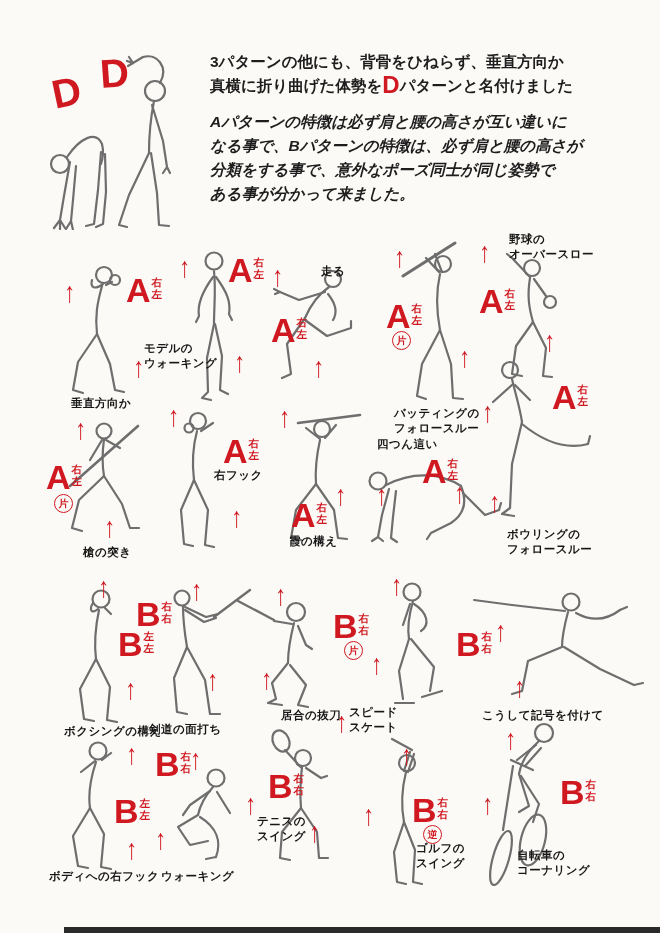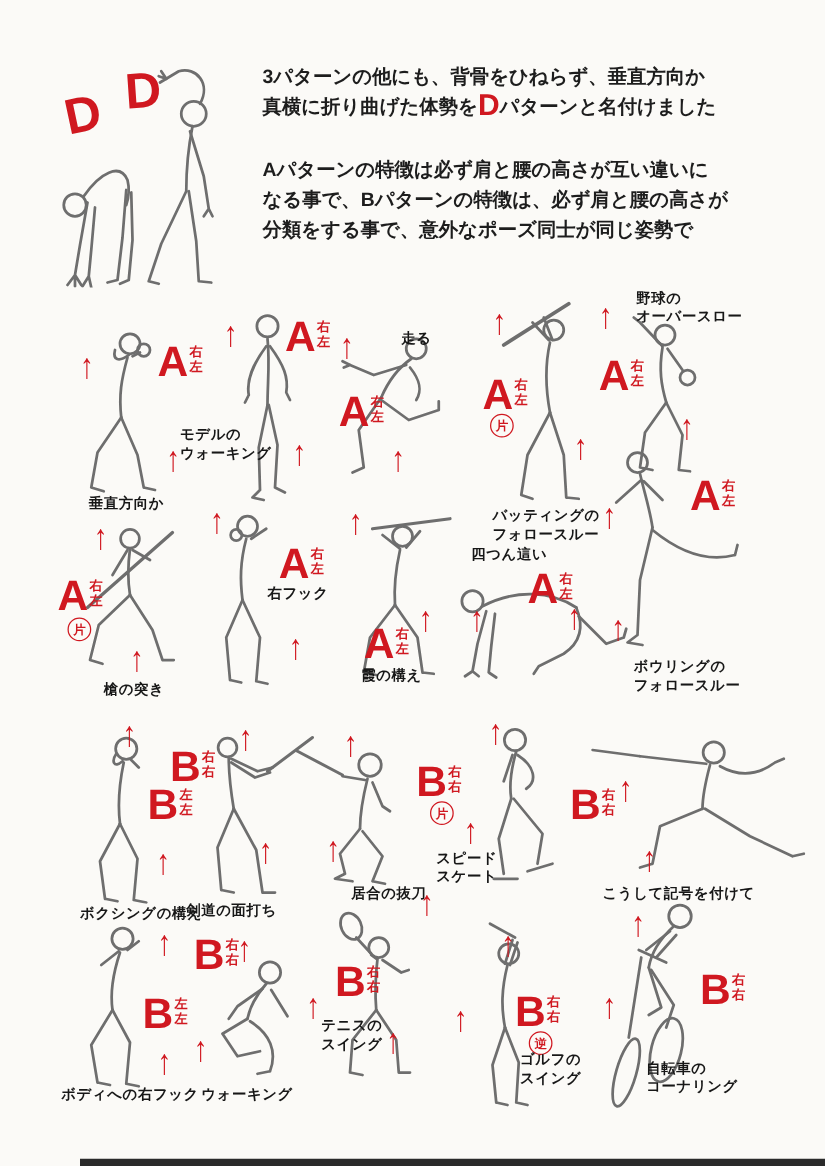--- a/index.html
+++ b/index.html
@@ -1,21 +1,21 @@
 <!DOCTYPE html>
 <html><head>
 <meta charset="utf-8">
 <style>
   html,body{margin:0;padding:0;}
   .page{position:relative;width:660px;height:933px;background:#fbfaf7;overflow:hidden;
         font-family:"Liberation Sans","DejaVu Sans",sans-serif;}
   .intro{position:absolute;left:210px;top:50px;width:445px;color:#1d1d1d;
          font-size:15.5px;line-height:24px;font-weight:600;}
   .intro .d-inline{color:#d01820;font-size:24px;font-weight:800;line-height:0;vertical-align:-2px;}
-  .para2{margin-top:27px;}
+  .para2{margin-top:12px;font-style:italic;}
   .dletter{position:absolute;color:#d01820;font-size:40px;font-weight:700;line-height:1;}
   .figure{position:absolute;}
   .figure svg{display:block;width:100%;height:100%;}
   .sk{stroke:#6e6e6e;stroke-width:2.2;fill:none;stroke-linecap:round;stroke-linejoin:round;}
   .badge{position:absolute;display:flex;color:#d01820;align-items:flex-start;}
   .badge-letter{font-size:34px;font-weight:700;line-height:0.85;}
   .badge-subs{display:flex;flex-direction:column;font-size:10.5px;font-weight:700;line-height:11.5px;margin-left:1px;margin-top:1px;}
   .badge-mark{position:absolute;width:17px;height:17px;border:1.6px solid #d01820;border-radius:50%;
               color:#d01820;font-size:10px;font-weight:700;display:flex;align-items:center;justify-content:center;}
   .arrow{position:absolute;color:#d01820;font-size:22px;font-weight:700;line-height:1;transform:scaleY(1.3);transform-origin:center;}
@@ -27,20 +27,21 @@
 
 <div class="page">
 
   <div class="intro">
     <div>3パターンの他にも、背骨をひねらず、垂直方向か</div>
     <div><span>真横に折り曲げた体勢を</span><span class="d-inline">D</span><span>パターンと名付けました</span></div>
     <div class="para2">
       <div>Aパターンの特徴は必ず肩と腰の高さが互い違いに</div>
       <div>なる事で、Bパターンの特徴は、必ず肩と腰の高さが</div>
       <div>分類をする事で、意外なポーズ同士が同じ姿勢で</div>
+      <div>ある事が分かって来ました。</div>
     </div>
   </div>
 
   <div class="dletter" style="left:52px;top:72px;transform:rotate(-12deg);">D</div>
   <div class="dletter" style="left:100px;top:53px;transform:rotate(-4deg);">D</div>
 
   <div class="figure" style="left:40px;top:100px;width:78px;height:130px;">
     <svg viewBox="0 0 78 130">
         <g class="sk">
       <circle cx="20" cy="64" r="9"></circle>
@@ -381,21 +382,21 @@
       </svg>
   </div>
   <div class="badge" style="left:333px;top:612px;">
     <span class="badge-letter">B</span>
     <span class="badge-subs">
         <span>右</span>
         <span>右</span>
       </span>
   </div>
   <div class="badge-mark" style="left:344px;top:641px;">片</div>
-  <div class="caption" style="left:349px;top:680px;">
+  <div class="caption" style="left:349px;top:705px;">
     <div>スピード</div>
       <div>スケート</div>
   </div>
 
   <div class="figure" style="left:468px;top:583px;width:188px;height:137px;">
     <svg viewBox="0 0 188 137">
         <g class="sk">
       <path d="M6 17 L44 22" stroke-width="2"></path>
       <circle cx="103" cy="19" r="8.5"></circle>
       <path d="M97 28 L70 25 L44 22"></path>

